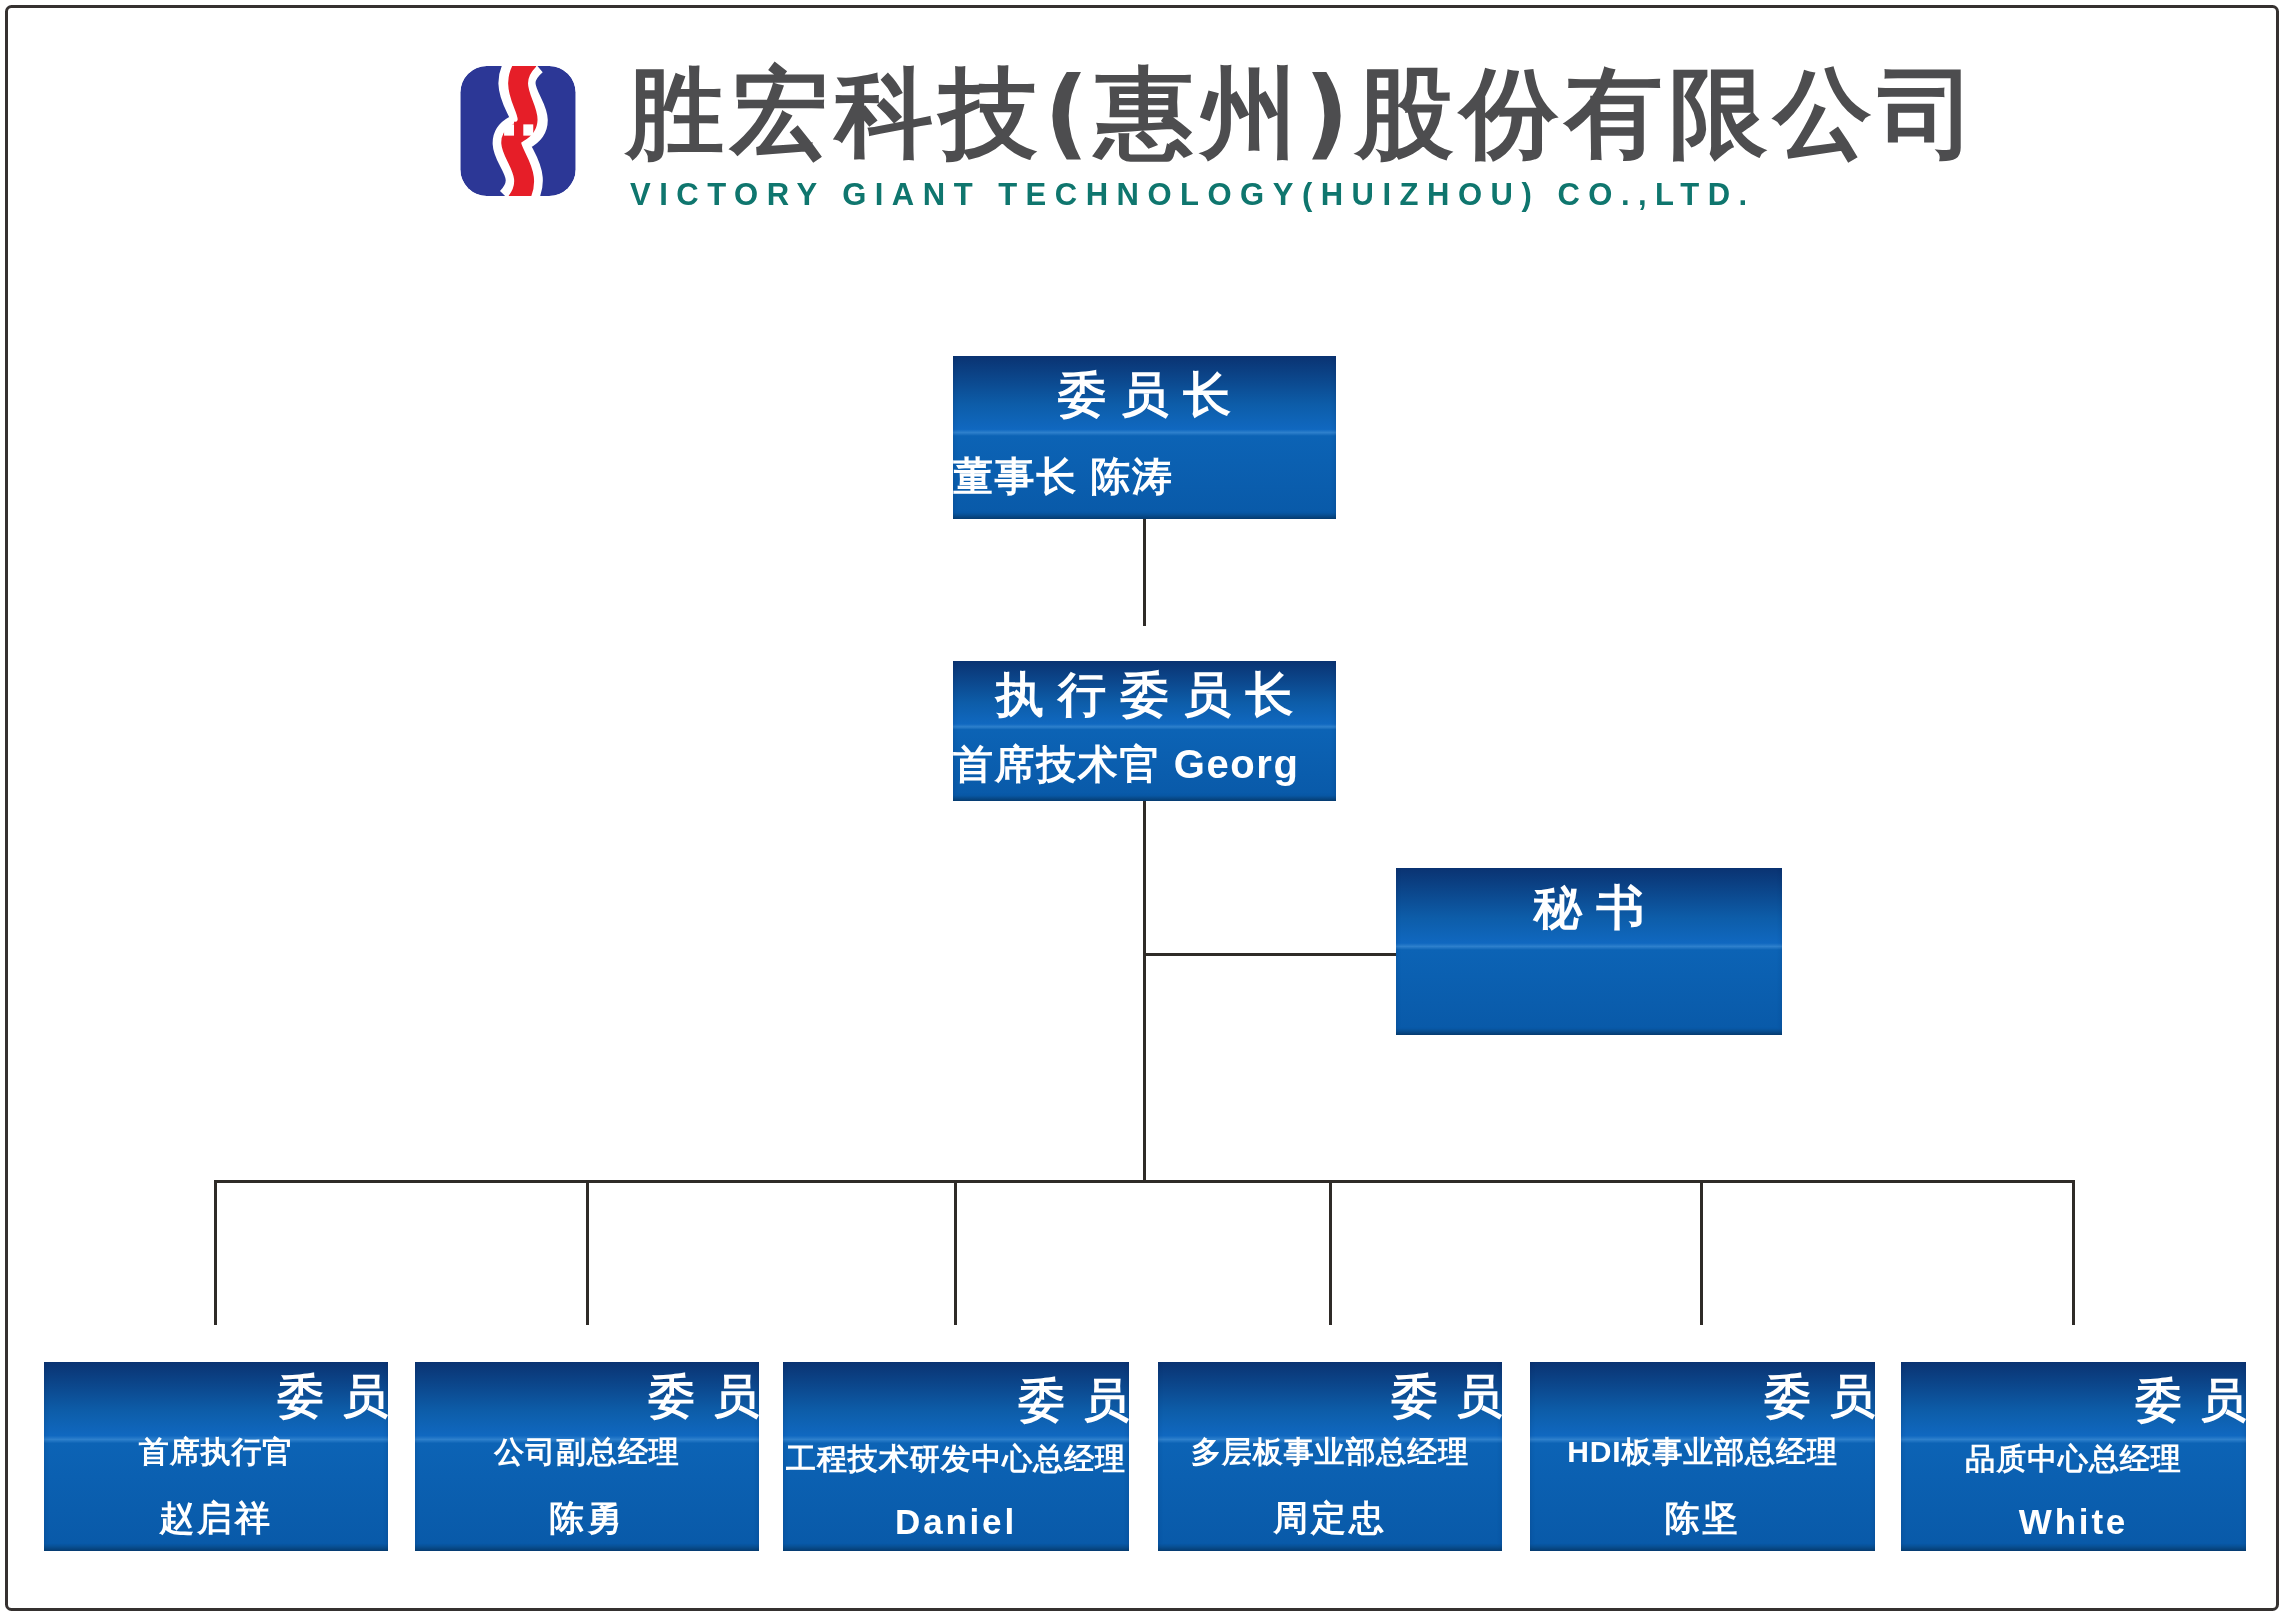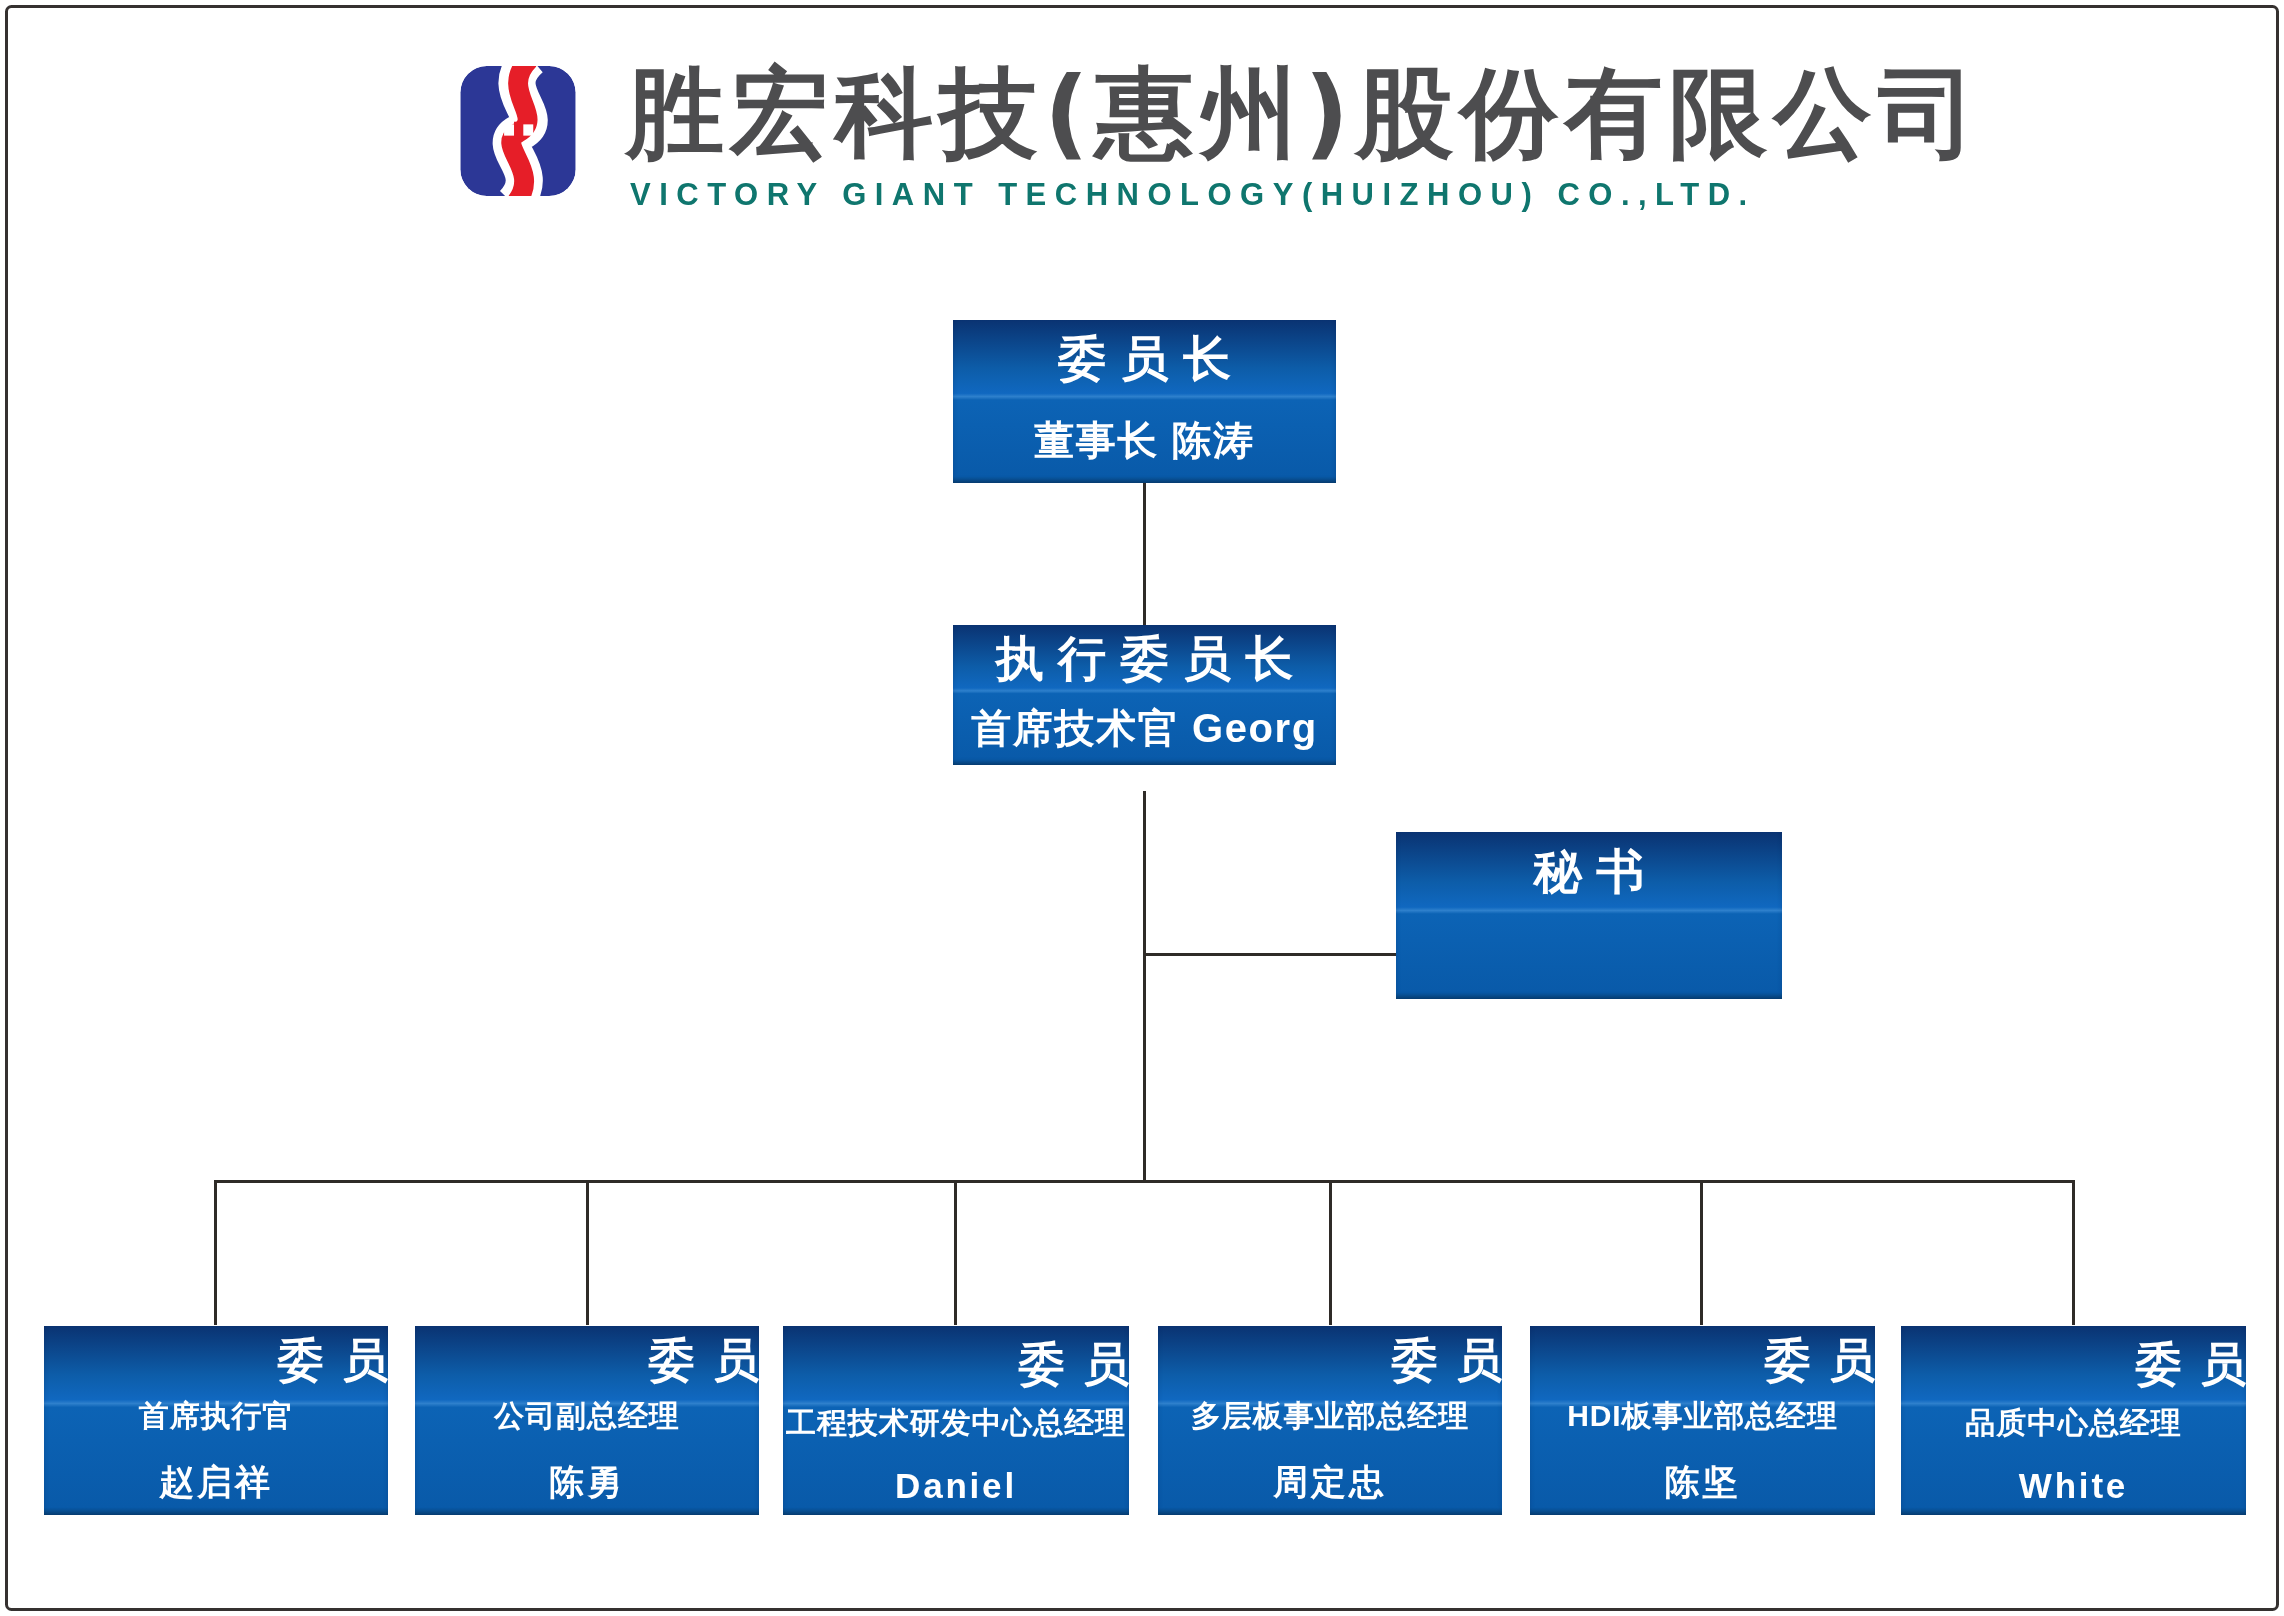--- a/index.html
+++ b/index.html
@@ -22,26 +22,27 @@
     position:absolute;left:630px;top:177px;width:1367px;
     font-size:31px;font-weight:bold;color:#0f766e;letter-spacing:8.5px;white-space:nowrap;
   }
   
   .line{position:absolute;background:#2f2b28;}
   
   .node{
     position:absolute;display:flex;flex-direction:column;color:#fff;text-align:center;
     background:linear-gradient(180deg,#0a3372 0%,#0d5da9 30%,#1068c0 45%,#2e80cc 47%,#0c63b5 49%,#095aa9 96%,#084b86 100%);
     box-shadow:inset 0 -3.3px 6.5px -2.6px rgba(0,20,50,.45);
+    margin-top:36px;
   }
   .node.seam41{
     background:linear-gradient(180deg,#0a3372 0%,#0d5da9 26%,#1068c0 39%,#2e80cc 41%,#0c63b5 43%,#095aa9 96%,#084b86 100%);
   }
   .half-top{height:48%;display:flex;align-items:center;justify-content:center;}
-  .half-bottom{flex:1;display:flex;align-items:center;justify-content:center;}
+  .half-bottom{flex:1;display:flex;align-items:center;justify-content:flex-start;}
   .m-top{height:41%;display:flex;align-items:center;justify-content:flex-end;}
   .m-bottom{flex:1;display:flex;flex-direction:column;align-items:center;justify-content:center;gap:22px;padding-bottom:9px;}
   .node-title{font-size:48px;font-weight:bold;white-space:nowrap;}
   .member .node-title{font-size:46px;}
   .node-sub{font-size:40px;font-weight:bold;letter-spacing:.04em;white-space:nowrap;}
   .member-role{font-size:30px;font-weight:bold;letter-spacing:.03em;white-space:nowrap;}
   .member-name{font-size:35px;font-weight:bold;letter-spacing:.08em;white-space:nowrap;}
   .ls{letter-spacing:.3em;margin-right:-.3em;}
   .ls2{letter-spacing:.4em;margin-right:-.4em;}
 </style>

